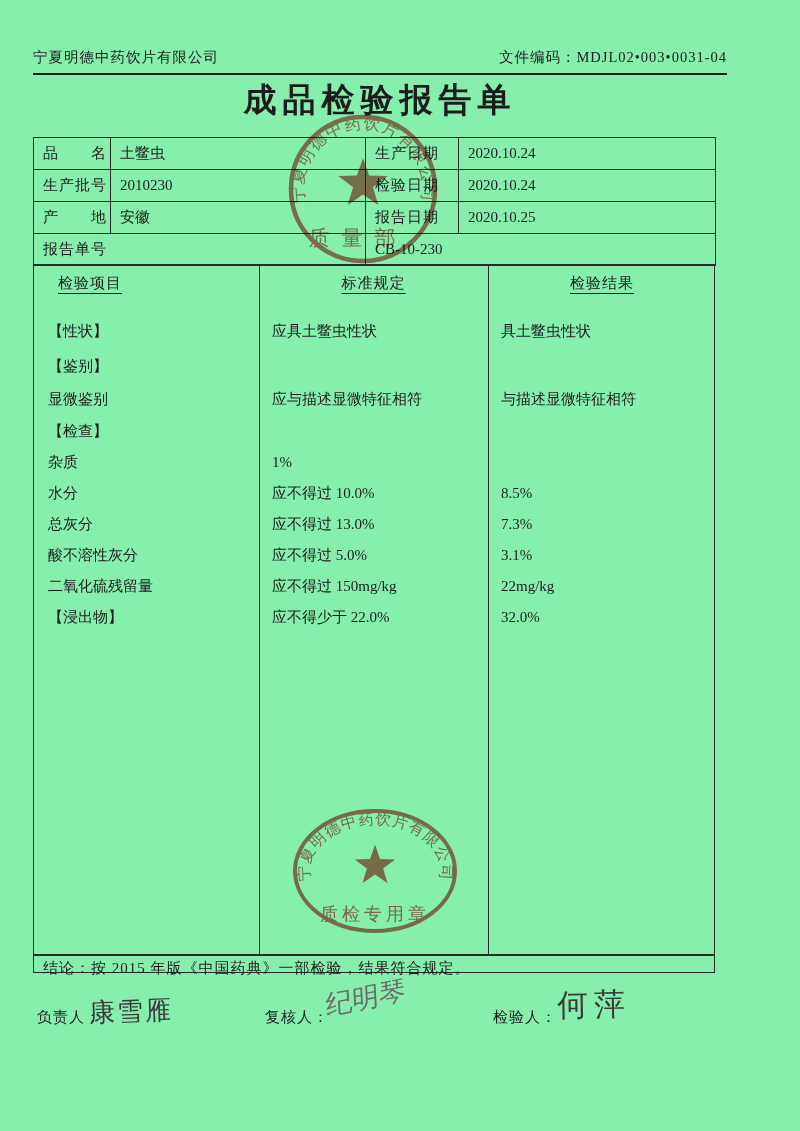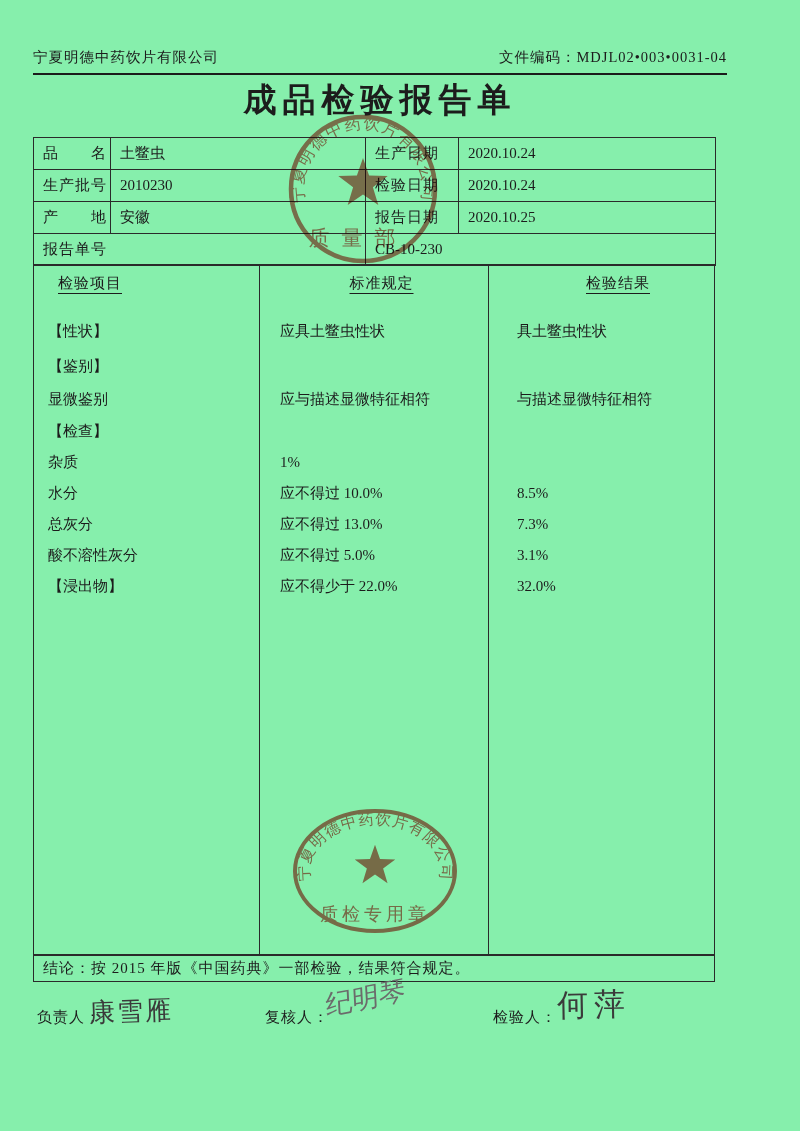--- a/index.html
+++ b/index.html
@@ -17,38 +17,38 @@
   table.info{position:absolute;left:33px;top:137px;width:682px;border-collapse:collapse;table-layout:fixed;}
   table.info td{border:1px solid #2a2a2a;height:31px;font-size:15px;padding:0 0 0 9px;
                 white-space:nowrap;overflow:hidden;}
   table.info .lab{letter-spacing:1px;}
 
   
   .spec{position:absolute;left:33px;top:264px;width:682px;height:691px;
         border:1px solid #2a2a2a;box-sizing:border-box;font-size:15px;}
   .vline{position:absolute;top:0;bottom:0;width:1px;background:#2a2a2a;}
   .vl1{left:225px;} .vl2{left:454px;}
-  .t2row{display:flex;gap:8px;}
+  .t2row{display:flex;}
   .c1{width:225px;box-sizing:border-box;padding-left:14px;flex:none;}
   .c2{width:229px;box-sizing:border-box;padding-left:13px;padding-right:8px;flex:none;}
   .c3{width:228px;box-sizing:border-box;padding-left:13px;padding-right:8px;flex:none;}
   .t2head{height:48px;align-items:flex-start;padding-top:9px;box-sizing:border-box;}
   .t2head .c1{padding-left:24px;}
   .t2head .c2,.t2head .c3{text-align:center;padding-left:0;padding-right:0;}
   .t2head span{text-decoration:underline;text-underline-offset:5px;letter-spacing:1px;}
   .h36{height:36px;line-height:36px;}
   .h34{height:34px;line-height:34px;flex-direction:column;}
   .h32{height:32px;line-height:32px;}
   .h31{height:31px;line-height:31px;}
   .parag{margin-top:6px;}
   .parag .c1{line-height:36px;}
   .parag .c2,.parag .c3{line-height:36px;text-align:justify;}
 
   
-  .conclusion{position:absolute;left:33px;top:955px;width:682px;height:27px;
+  .conclusion{position:absolute;left:33px;top:955px;width:682px;height:18px;
               border:1px solid #2a2a2a;box-sizing:border-box;line-height:25px;
               font-size:15px;padding-left:9px;letter-spacing:1px;}
   .signs{position:absolute;left:33px;top:988px;width:694px;height:75px;}
   .signs .slabel{position:absolute;font-size:15px;letter-spacing:1px;top:20px;}
   .sig{position:absolute;font-size:26px;color:#3a3a3a;white-space:nowrap;}
   .sig1{left:56px;top:6px;transform:rotate(-2deg);letter-spacing:2px;}
   .sig2{left:292px;top:-8px;transform:rotate(-11deg) skewX(-8deg);color:#6b6b6b;font-size:27px;}
   .sig3{left:524px;top:-4px;font-size:31px;letter-spacing:6px;transform:rotate(-1deg);}
   .sl1{left:4px;} .sl2{left:232px;} .sl3{left:460px;}
 
@@ -143,20 +143,25 @@
     </div>
     <div class="t2row h31">
       <div class="c1">总灰分</div>
       <div class="c2">应不得过 13.0%</div>
       <div class="c3">7.3%</div>
     </div>
     <div class="t2row h31">
       <div class="c1">酸不溶性灰分</div>
       <div class="c2">应不得过 5.0%</div>
       <div class="c3">3.1%</div>
+    </div>
+    <div class="t2row h31">
+      <div class="c1">二氧化硫残留量</div>
+      <div class="c2">应不得过 150mg/kg</div>
+      <div class="c3">22mg/kg</div>
     </div>
     <div class="t2row h31">
       <div class="c1">【浸出物】</div>
       <div class="c2">应不得少于 22.0%</div>
       <div class="c3">32.0%</div>
     </div>
   </div>
 
   <div class="conclusion">结论：按 2015 年版《中国药典》一部检验，结果符合规定。</div>
 

